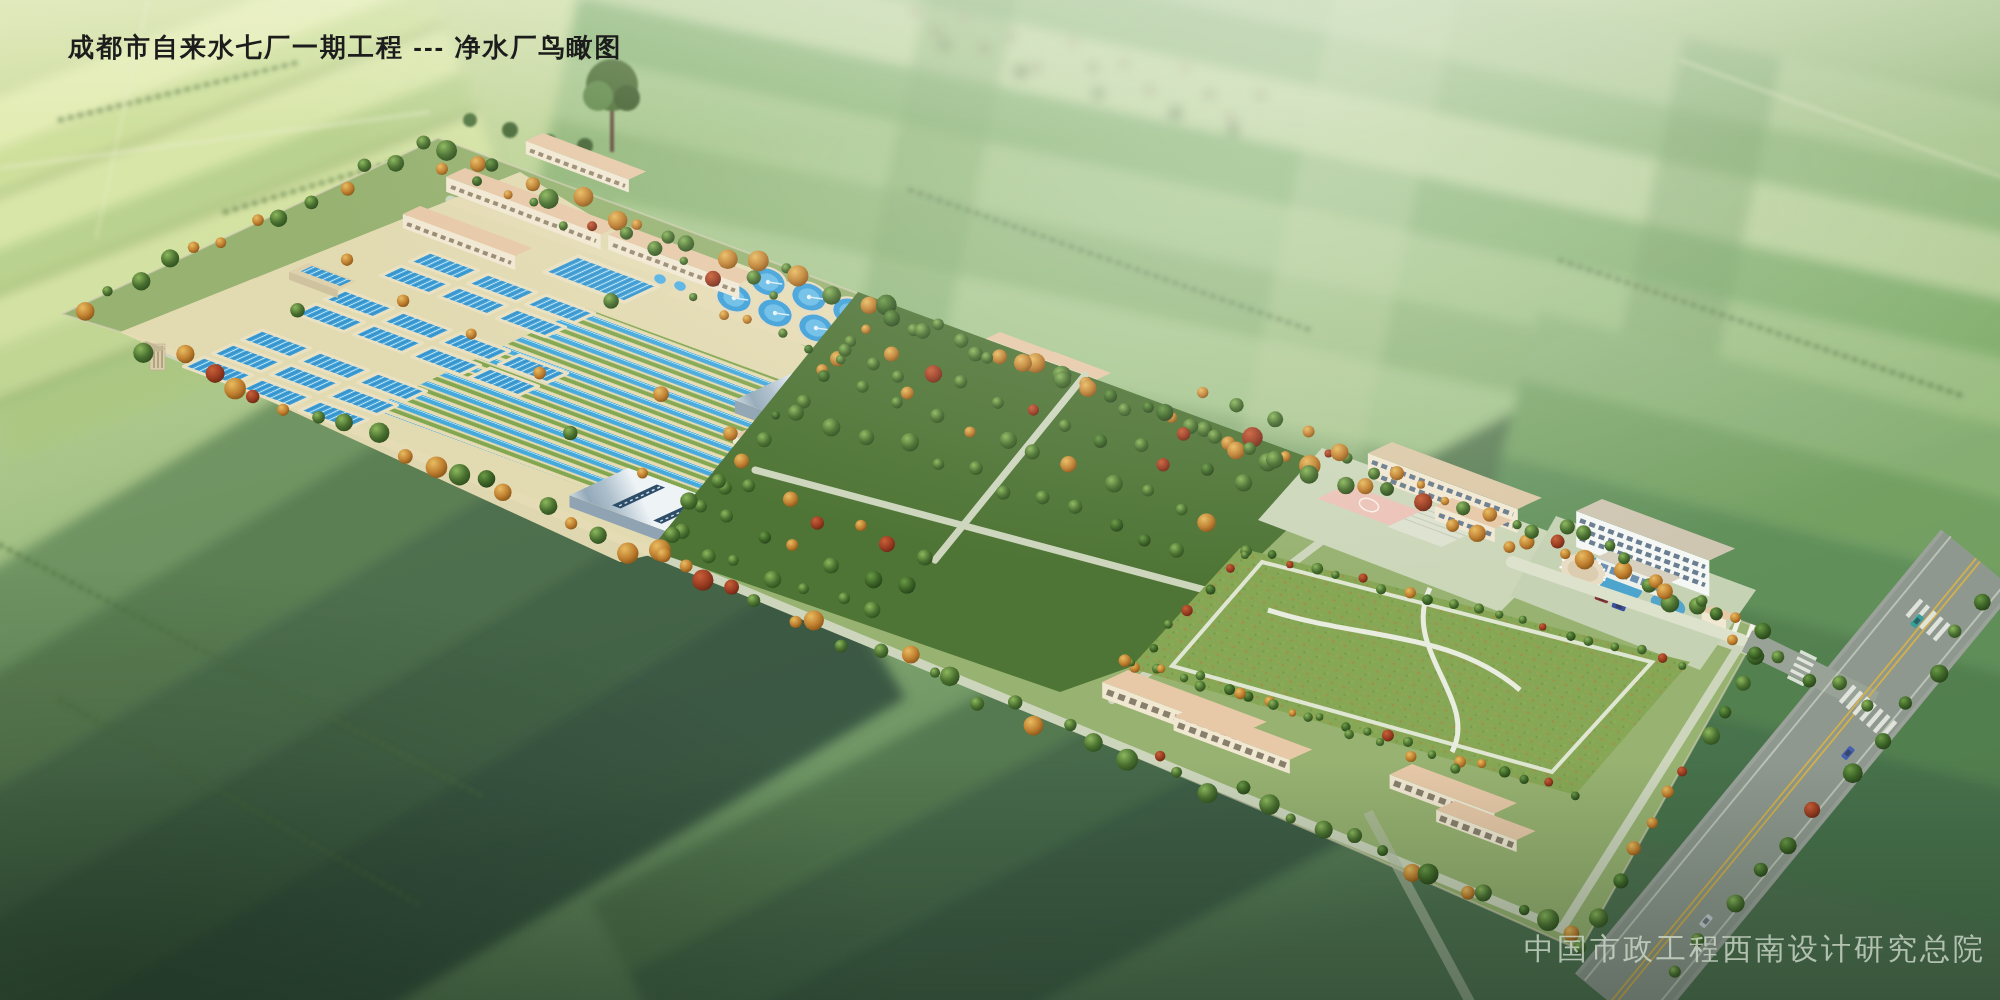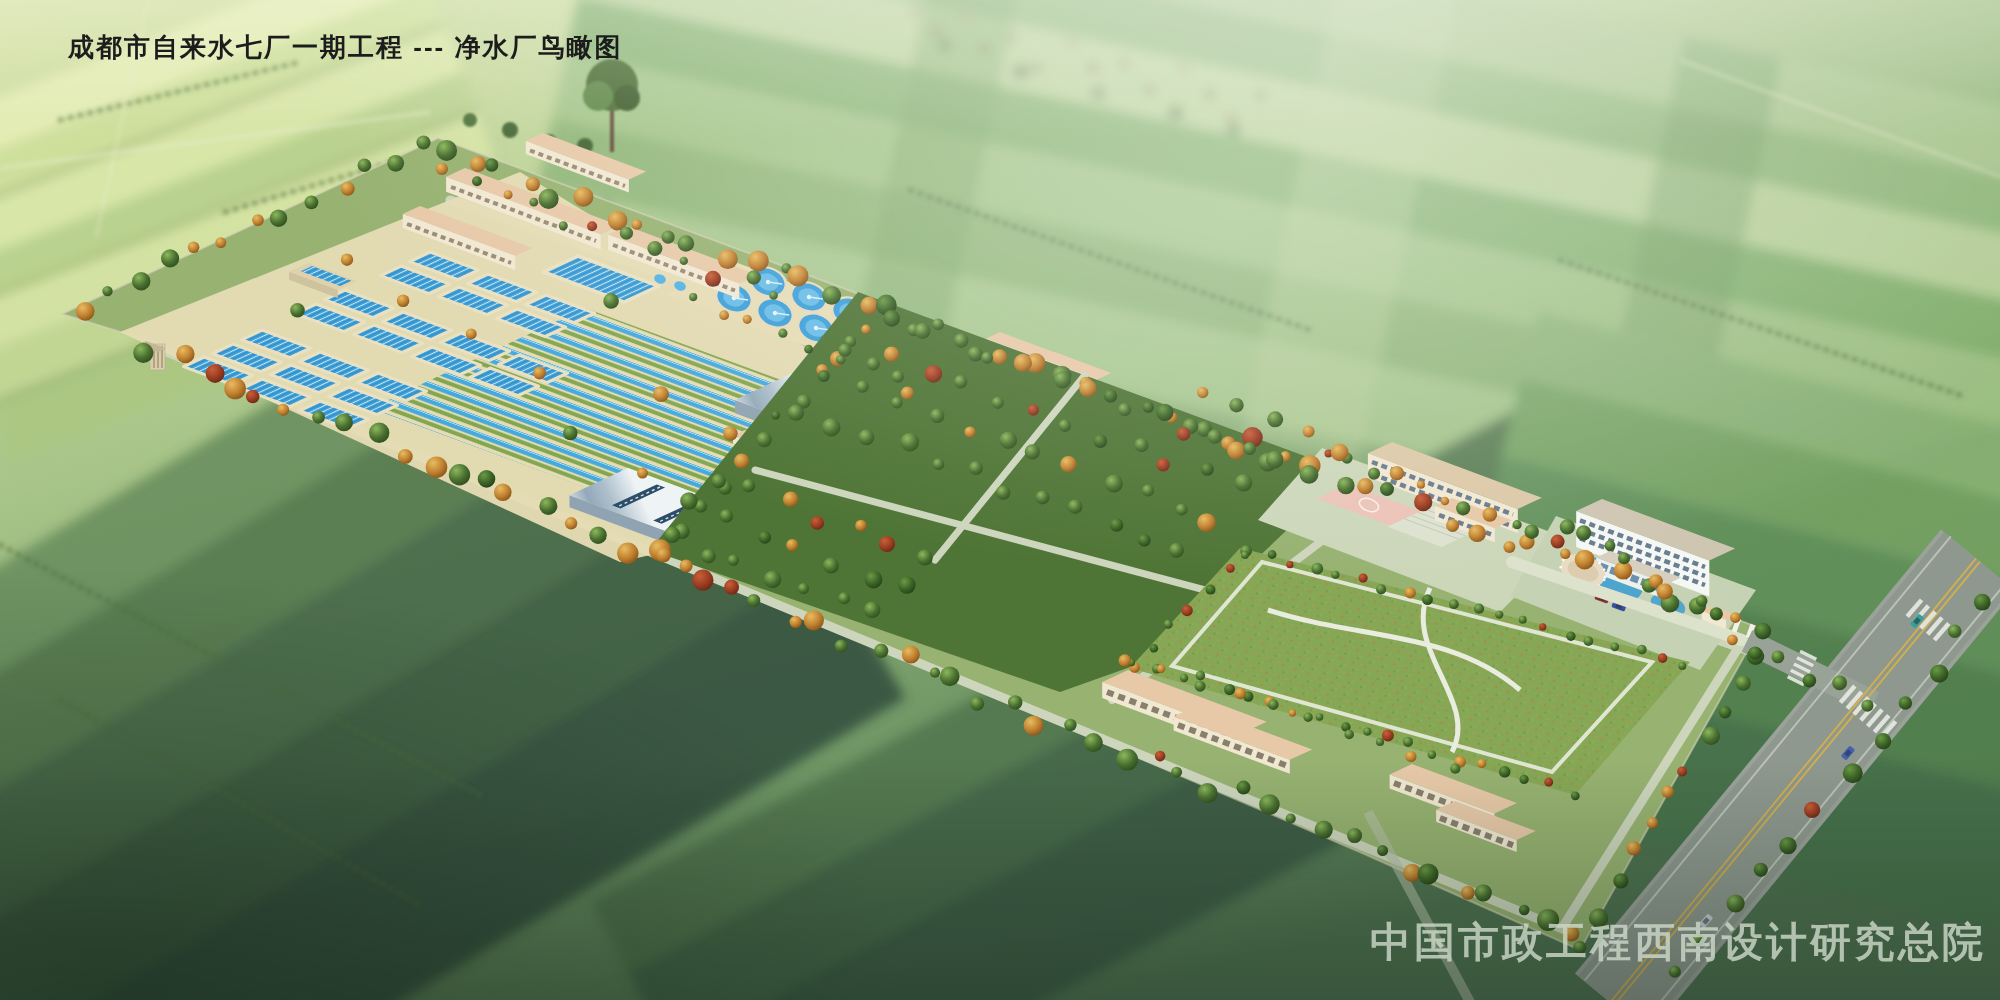--- a/index.html
+++ b/index.html
@@ -1,21 +1,21 @@
 <!DOCTYPE html>
 <html style="--c-title_text: #1c1c1c; --c-credit_text: #ccd8c8; --c-water: #45a9dc; --c-roof_tan: #e7c9a8; --c-wall_beige: #f1e8d2; --c-metal_roof_blue: #a9bfcc; --c-tree_green: #4a7030; --c-tree_autumn: #c08030; --c-lawn_green: #86a756; --c-orchard_green: #4f7536; --c-road_asphalt: #8e988e; --c-path_light: #cdd6bd; --c-field_light: #d9e4a8; --c-field_dark: #4e7150; --c-site_green: #97b271;"><head>
 <meta charset="utf-8">
 <style>
   html,body{margin:0;padding:0;background:#222;}
   .stage{position:relative;width:2000px;height:1000px;overflow:hidden;
          font-family:"Liberation Sans","DejaVu Sans",sans-serif;background:#15803d;}
   .stage svg{position:absolute;inset:0;display:block;}
   .title{position:absolute;left:68px;top:30px;font-size:26px;font-weight:700;
          letter-spacing:2px;color:var(--c-title_text,#1c1c1c);white-space:nowrap;}
-  .credit{position:absolute;right:14px;bottom:30px;font-size:41px;font-weight:700;
+  .credit{position:absolute;right:14px;bottom:30px;font-size:30px;font-weight:400;
           letter-spacing:3px;color:var(--c-credit_text,#ccd8c8);opacity:.82;white-space:nowrap;}
   .wall{fill:var(--c-wall_beige,#f1e8d2);}
   .roofT{fill:var(--c-roof_tan,#e7c9a8);}
   .win{stroke:#8a7a62;stroke-width:4;stroke-dasharray:5 4;fill:none;opacity:.85;}
   .owin{stroke:#5b7086;stroke-width:4.5;stroke-dasharray:6 4;fill:none;opacity:.9;}
   .door{stroke:#6e6554;stroke-width:6;stroke-dasharray:7 5;fill:none;opacity:.8;}
   .pathL{stroke:var(--c-path_light,#cdd6bd);fill:none;stroke-linecap:round;}
   .siteBase{fill:var(--c-site_green,#97b271);}
   .hedge{stroke:#4f7040;stroke-width:5;stroke-dasharray:2 8;stroke-linecap:round;fill:none;opacity:.55;}
 </style>

